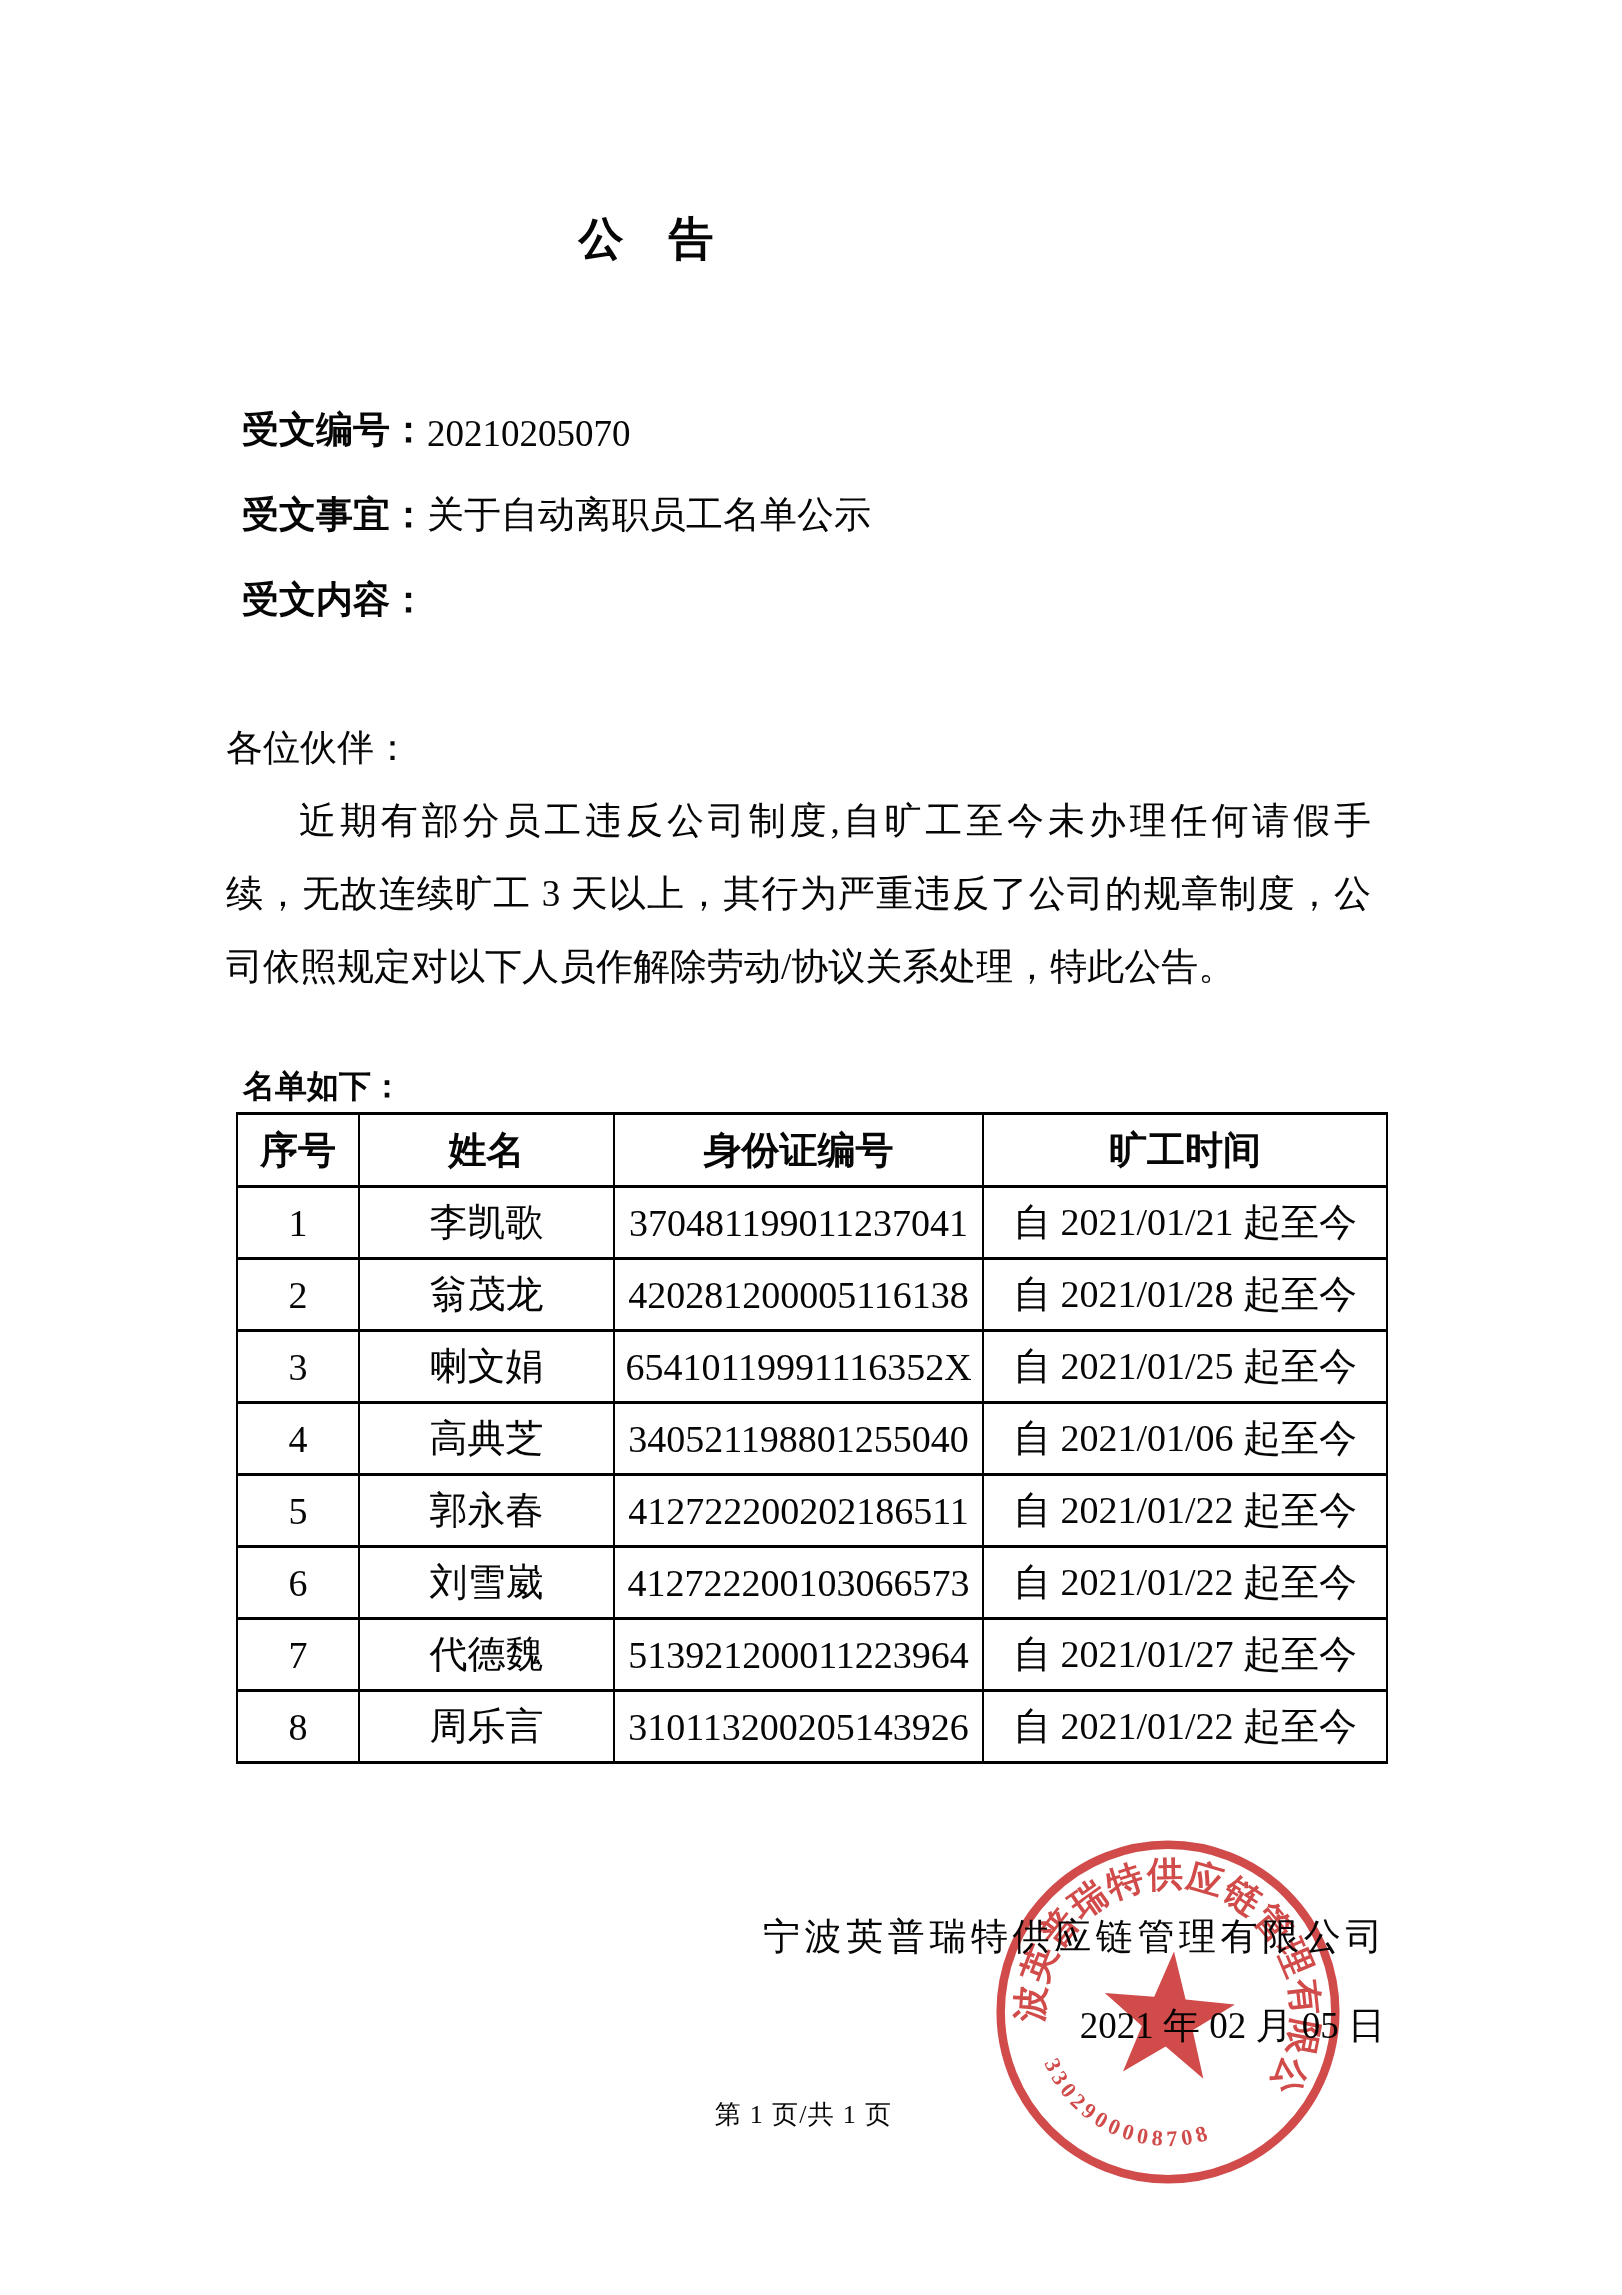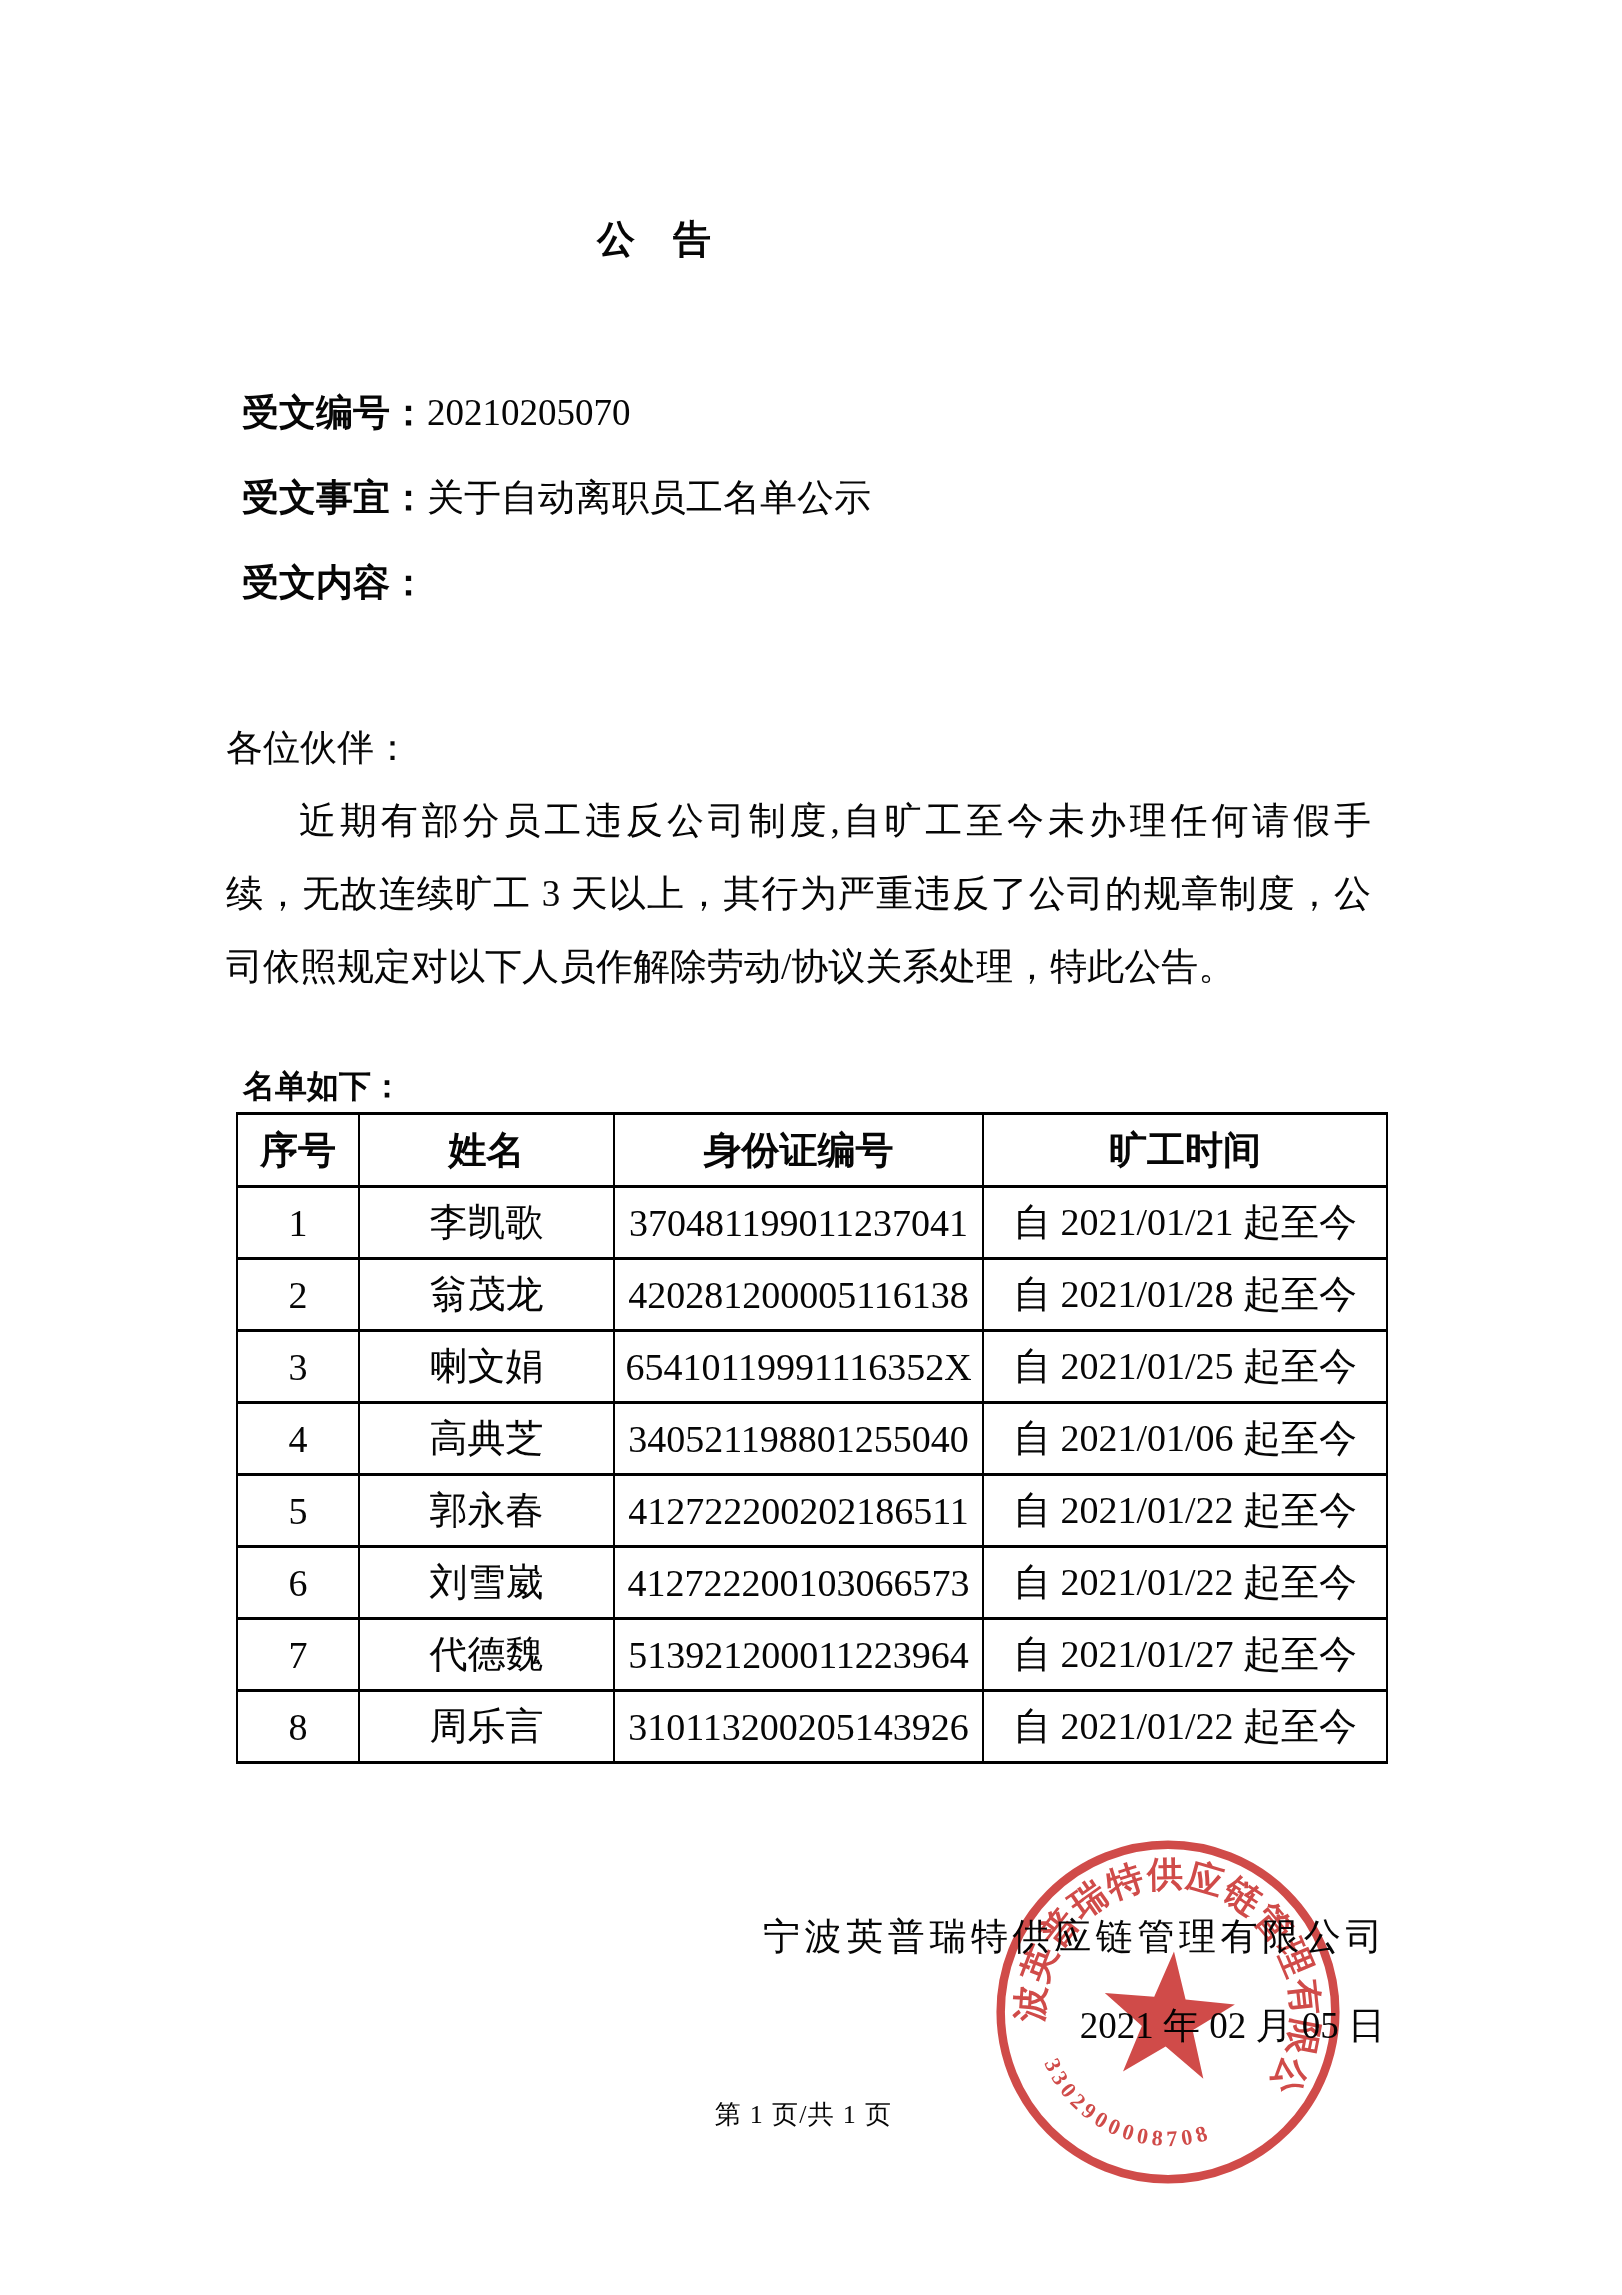--- a/index.html
+++ b/index.html
@@ -6,27 +6,27 @@
   body {
     width: 1623px; height: 2295px;
     background: #ffffff;
     position: relative;
     overflow: hidden;
     font-family: "Liberation Serif", "DejaVu Serif", serif;
     color: #060606;
   }
 
   .doc-title {
-    position: absolute; top: 207px; left: 8px; width: 1292px;
+    position: absolute; top: 207px; left: 0; width: 1292px;
     text-align: center;
-    font-size: 38px; font-weight: 700; line-height: 65px;
+    font-size: 45px; font-weight: 700; line-height: 65px;
   }
 
   .fields { position: absolute; left: 242px; top: 370px; }
-  .field-row { height: 85px; display: flex; align-items: center; font-size: 37px; }
+  .field-row { height: 85px; display: flex; align-items: flex-end; font-size: 37px; }
   .field-label { font-weight: 700; }
   .field-value { font-weight: 400; }
 
   .speech { position: absolute; left: 226px; top: 711px; width: 1145px; font-size: 37px; }
   .speech .line { height: 73px; line-height: 73px; }
   .speech .just { text-align: justify; text-align-last: justify; }
   .speech .indent { text-indent: 73px; }
 
   .list-intro { position: absolute; left: 243px; top: 1065px; font-size: 32px; font-weight: 700; }
 

